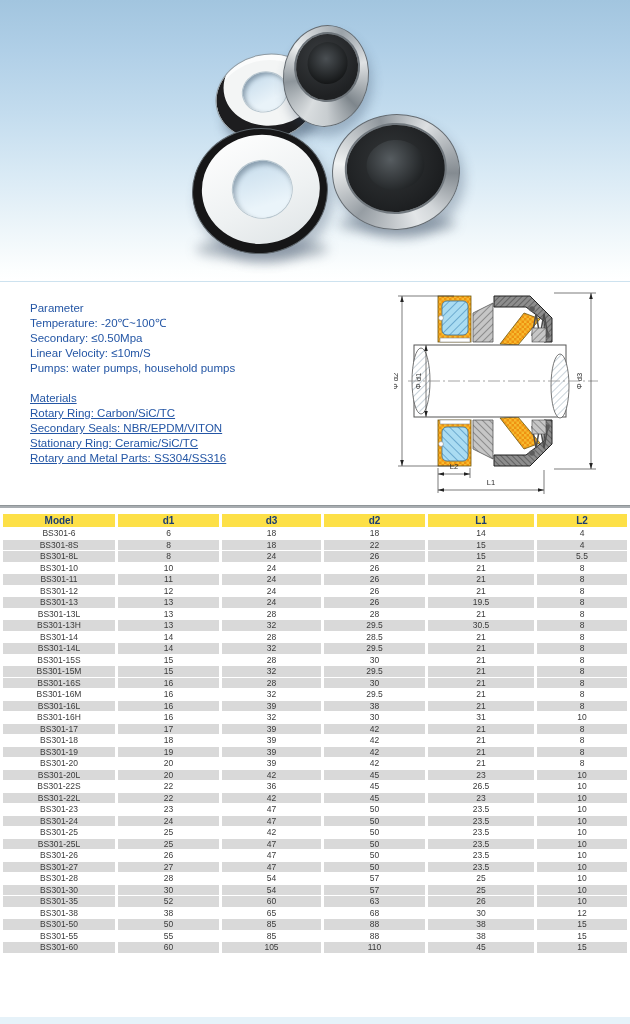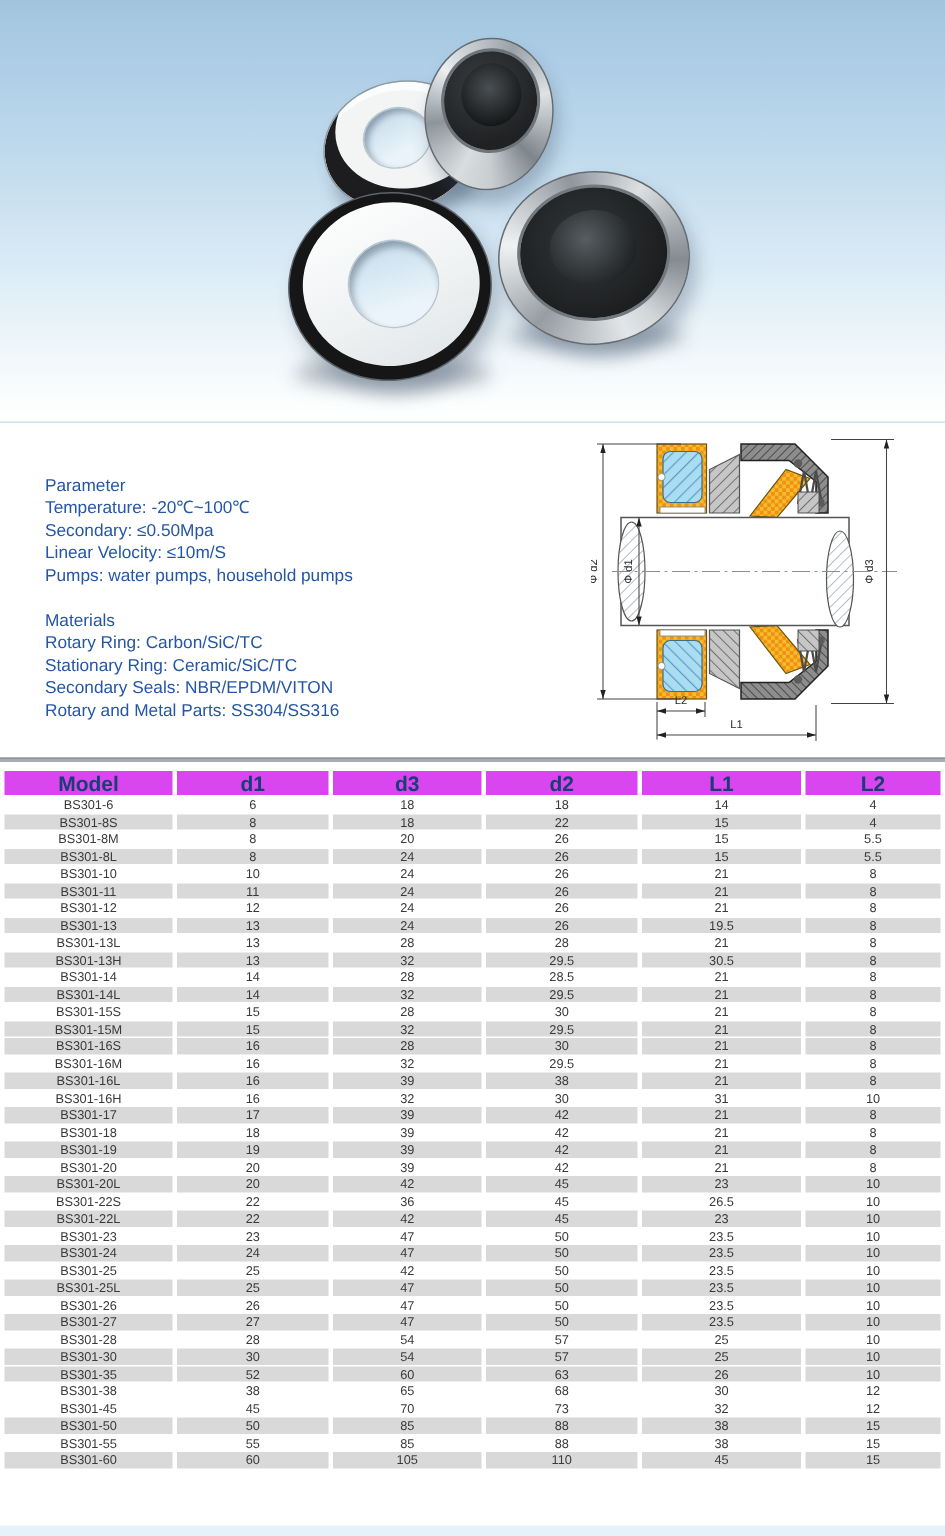--- a/index.html
+++ b/index.html
@@ -43,31 +43,31 @@
 
   
   .seal4{left:332px;top:114px;width:126px;height:114px;transform:rotate(-4deg);
     background:conic-gradient(from 160deg,#e3e6e8,#969da3 18%,#f0f2f2 34%,#8f969c 52%,#dde0e2 66%,#848b91 82%,#d2d6d9 94%,#e3e6e8);
     border:1px solid #646b71;box-shadow:4px 9px 12px rgba(50,70,95,.3);}
   .seal4 .ring{left:11%;top:9%;width:78%;height:76%;background:radial-gradient(circle at 45% 40%,#333638,#1b1d1f 75%);
     box-shadow:0 0 0 2px #71787e;}
   .seal4 .hole{left:27%;top:22%;width:46%;height:44%;background:radial-gradient(circle at 42% 38%,#575d61,#242729 70%,#121314);}
 
   
-  .specs{position:absolute;left:30px;top:301px;color:#2456a5;font-size:11.5px;line-height:15px;margin-top:16px;}
-  .spec-block + .spec-block{margin-top:15px;}
+  .specs{position:absolute;left:30px;top:301px;color:#2456a5;font-size:11.5px;line-height:15px;}
+  .spec-block + .spec-block{margin-top:15px;text-decoration:underline;}
 
   
   .diagram{position:absolute;left:394px;top:288px;width:232px;height:212px;}
 
   
   .table-wrap{position:absolute;left:0;top:505px;width:630px;}
   .topline{height:2px;background:#a8adb1;border-top:1px solid #8f9598;margin-bottom:5px;}
   table.dims{width:630px;border-collapse:separate;border-spacing:3px 1px;table-layout:fixed;}
-  table.dims th{background:#d946ef;color:#1a3d73;font-size:14px;font-weight:bold;height:13px;padding:0;text-align:center;}
+  table.dims th{background:#fde047;color:#1a3d73;font-size:10px;font-weight:bold;height:13px;padding:0;text-align:center;}
   table.dims td{font-size:8.5px;color:#3a3a3a;text-align:center;height:10.5px;line-height:10.5px;padding:0;white-space:nowrap;overflow:hidden;}
   table.dims tr.alt td{background:#d9d9d9;}
   .bottom-strip{position:absolute;left:0;bottom:0;width:630px;height:7px;background:#e6f2f9;}
 </style>
 </head>
 <body>
 
 <div class="page">
 
   <div class="photo">
@@ -95,22 +95,22 @@
     <div class="spec-block">
       <div>Parameter</div>
       <div>Temperature: -20℃~100℃</div>
       <div>Secondary: ≤0.50Mpa</div>
       <div>Linear Velocity: ≤10m/S</div>
       <div>Pumps: water pumps, household pumps</div>
     </div>
     <div class="spec-block">
       <div>Materials</div>
       <div>Rotary Ring: Carbon/SiC/TC</div>
+      <div>Secondary Seals: NBR/EPDM/VITON</div>
       <div>Stationary Ring: Ceramic/SiC/TC</div>
-      <div>Secondary Seals: NBR/EPDM/VITON</div>
       <div>Rotary and Metal Parts: SS304/SS316</div>
     </div>
   </div>
 
   <div class="diagram">
     <svg width="232" height="212" viewBox="0 0 232 212" xmlns="http://www.w3.org/2000/svg">
       <defs>
         <pattern id="checker" width="5" height="5" patternUnits="userSpaceOnUse">
           <rect width="5" height="5" fill="#f6bb2e"></rect>
           <rect width="2.5" height="2.5" fill="#ef9211"></rect>
@@ -228,28 +228,20 @@
             <td>4</td>
           </tr>
           <tr class="alt">
             <td>BS301-8S</td>
             <td>8</td>
             <td>18</td>
             <td>22</td>
             <td>15</td>
             <td>4</td>
           </tr>
-          <tr>
-            <td>BS301-8M</td>
-            <td>8</td>
-            <td>20</td>
-            <td>26</td>
-            <td>15</td>
-            <td>5.5</td>
-          </tr>
           <tr class="alt">
             <td>BS301-8L</td>
             <td>8</td>
             <td>24</td>
             <td>26</td>
             <td>15</td>
             <td>5.5</td>
           </tr>
           <tr>
             <td>BS301-10</td>
@@ -492,28 +484,20 @@
             <td>10</td>
           </tr>
           <tr>
             <td>BS301-38</td>
             <td>38</td>
             <td>65</td>
             <td>68</td>
             <td>30</td>
             <td>12</td>
           </tr>
-          <tr>
-            <td>BS301-45</td>
-            <td>45</td>
-            <td>70</td>
-            <td>73</td>
-            <td>32</td>
-            <td>12</td>
-          </tr>
           <tr class="alt">
             <td>BS301-50</td>
             <td>50</td>
             <td>85</td>
             <td>88</td>
             <td>38</td>
             <td>15</td>
           </tr>
           <tr>
             <td>BS301-55</td>

